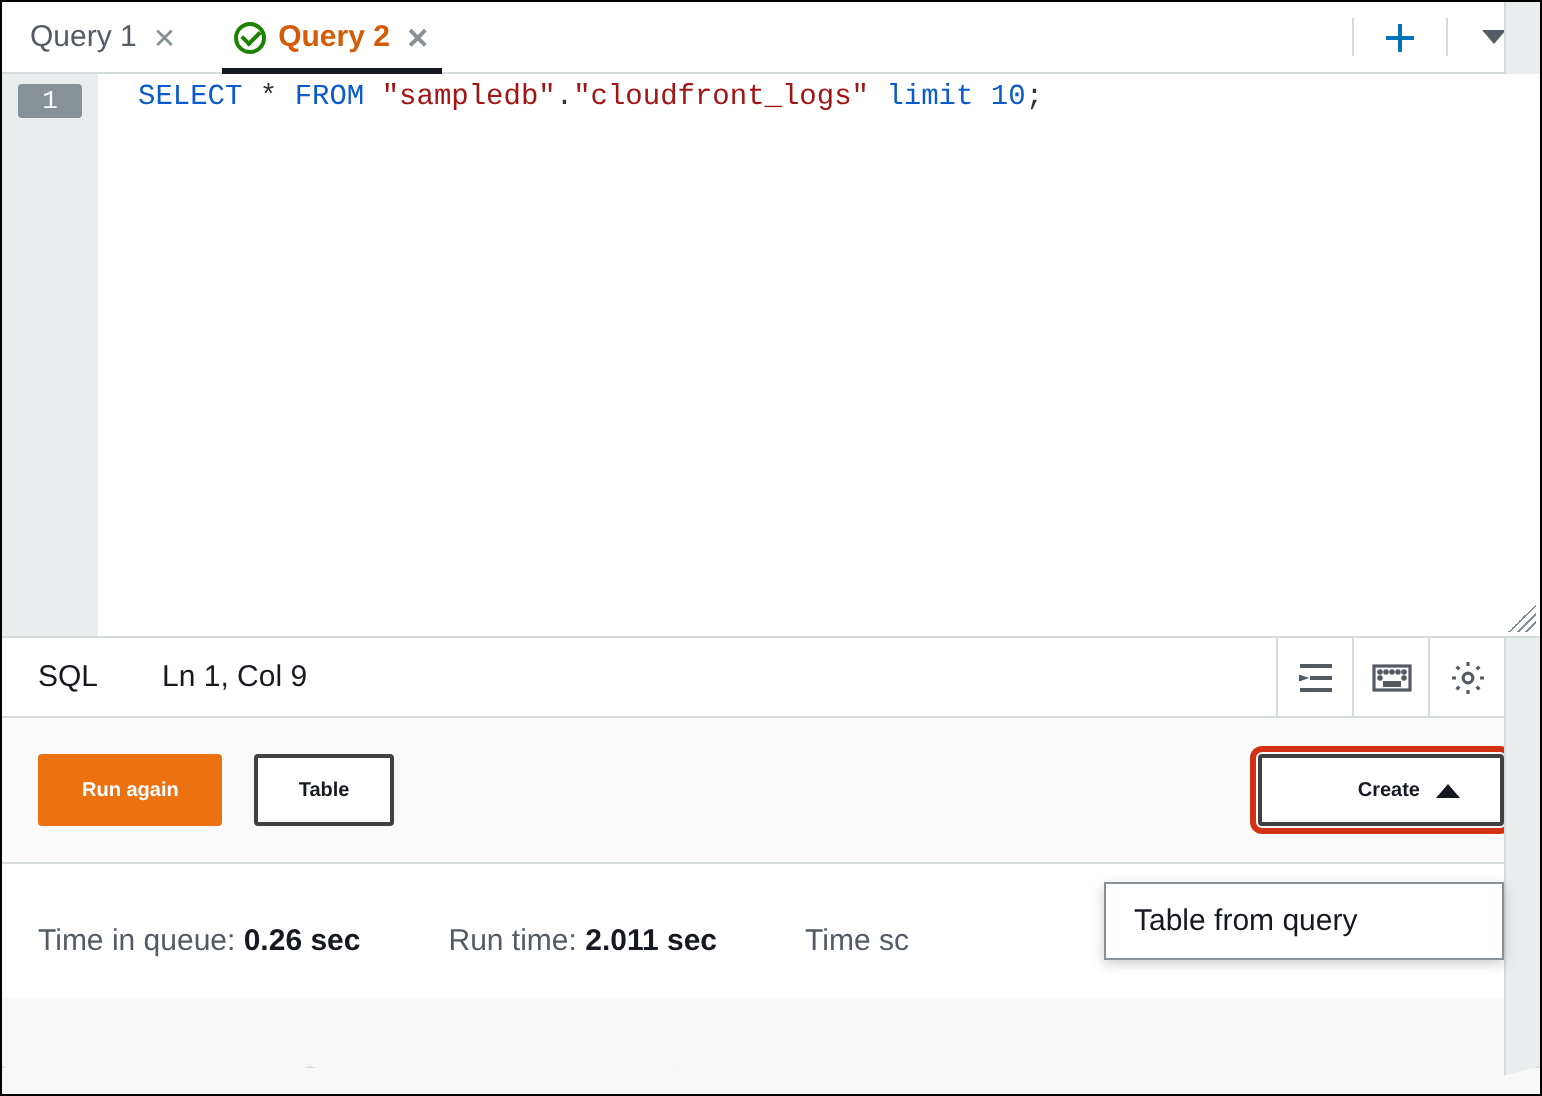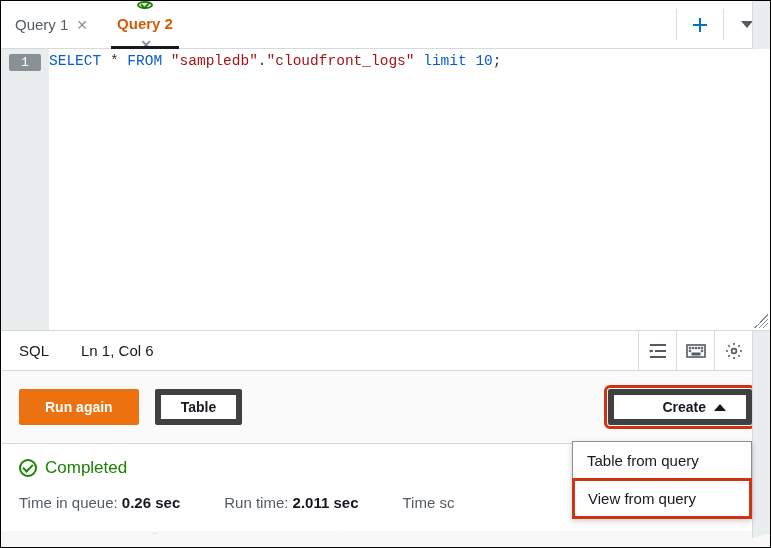--- a/index.html
+++ b/index.html
@@ -12,37 +12,37 @@
     height: 548px;
     position: relative;
     overflow: hidden;
     border: 1px solid #000;
   }
 
   
   .tabstrip {
     display: flex;
     align-items: stretch;
-    height: 48px;
+    height: 36px;
     border-bottom: 1px solid #d5dbdb;
     background: #fff;
   }
   .tab {
     display: flex;
     align-items: center;
     gap: 6px;
     padding: 0 14px;
     font-size: 15px;
     color: #545b64;
     cursor: pointer;
     border-right: 1px solid transparent;
     position: relative;
   }
   .tab.inactive { color: #545b64; }
-  .tab.active { color: #d45b07; font-weight: 600; flex-direction: column; }
+  .tab.active { color: #d45b07; font-weight: 600; }
   .tab.active::after {
     content: "";
     position: absolute;
     left: 8px; right: 8px; bottom: -1px;
     height: 3px;
     background: #16191f;
   }
   .tab .check {
     width: 16px; height: 16px;
     border: 2px solid #1d8102;
@@ -99,21 +99,21 @@
     display: inline-block;
     background: #879196;
     color: #fff;
     font-family: "Courier New", monospace;
     font-size: 13px;
     padding: 1px 12px;
     border-radius: 2px;
   }
   .code {
     flex: 1;
-    padding: 4px 0;
+    padding: 4px 20px;
     font-family: "Courier New", monospace;
     font-size: 14.5px;
     color: #333;
     white-space: pre;
   }
   .kw { color: #0a5bcc; }
   .op { color: #333; }
   .str { color: #a31515; }
   .resize {
     position: absolute;
@@ -151,23 +151,23 @@
     display: flex;
     align-items: center;
     gap: 16px;
     padding: 18px;
     background: #fafafa;
     border-bottom: 1px solid #d5dbdb;
   }
   .btn {
     height: 36px;
     padding: 0 20px;
-    border: 6px solid #404040;
-    background: #fff;
-    font-size: 14px;
+    border: 2px solid #404040;
+    background: #fff;
+    font-size: 10px;
     font-weight: 700;
     color: #16191f;
     border-radius: 2px;
     cursor: pointer;
     display: inline-flex;
     align-items: center;
     gap: 8px;
   }
   .btn.primary {
     background: #ec7211;
@@ -190,21 +190,21 @@
     outline: 3px solid #d13212;
     outline-offset: 1px;
     padding-left: 48px;
   }
 
   
   .dropdown {
     position: absolute;
     right: 18px;
     top: 440px;
-    width: 180px;
+    width: 200px;
     background: #fff;
     border: 1px solid #879196;
     box-shadow: 0 2px 6px rgba(0,0,0,.2);
     z-index: 10;
   }
   .dropdown-item {
     padding: 10px 14px;
     font-size: 15px;
     color: #16191f;
     cursor: pointer;
@@ -299,21 +299,21 @@
 <div class="editor">
   <div class="gutter">
     <span class="lineno">1</span>
   </div>
   <div class="code"><span class="kw">SELECT</span><span class="op"> * </span><span class="kw">FROM</span><span class="op"> </span><span class="str">"sampledb"</span><span class="op">.</span><span class="str">"cloudfront_logs"</span><span class="kw"> limit </span><span class="kw">10</span><span class="op">;</span></div>
   <div class="resize"></div>
 </div>
 
 <div class="editor-footer">
   <span class="lang">SQL</span>
-  <span>Ln 1, Col 6</span>
+  <span>Ln 1, Col 9</span>
   <div class="spacer"></div>
   <div class="ico-btn">
     <svg width="18" height="16" viewBox="0 0 18 16" fill="none">
       <path d="M1 2h16M6 8h11M1 14h16" stroke-width="2"></path>
       <path d="M1 7l3 1-3 1z" fill="#545b64"></path>
     </svg>
   </div>
   <div class="ico-btn">
     <svg width="20" height="14" viewBox="0 0 20 14" fill="none">
       <rect x="1" y="1" width="18" height="12" stroke-width="1.6"></rect>
@@ -340,28 +340,23 @@
   <button class="btn">Table</button>
   <div class="spacer"></div>
   <button class="btn highlight-red">
     <span>Create</span>
     <span class="tri-up"></span>
   </button>
 </div>
 
 <div class="dropdown">
   <div class="dropdown-item">Table from query</div>
-  <div class="dropdown-item highlight-red">View from query</div>
 </div>
 
 <div class="results">
-  <div class="status">
-    <span class="check2"></span>
-    <span>Completed</span>
-  </div>
   <div class="metrics">
     <span>
       <span>Time in queue:</span>
       <b>0.26 sec</b>
     </span>
     <span>
       <span>Run time:</span>
       <b>2.011 sec</b>
     </span>
     <span>Time sc</span>

